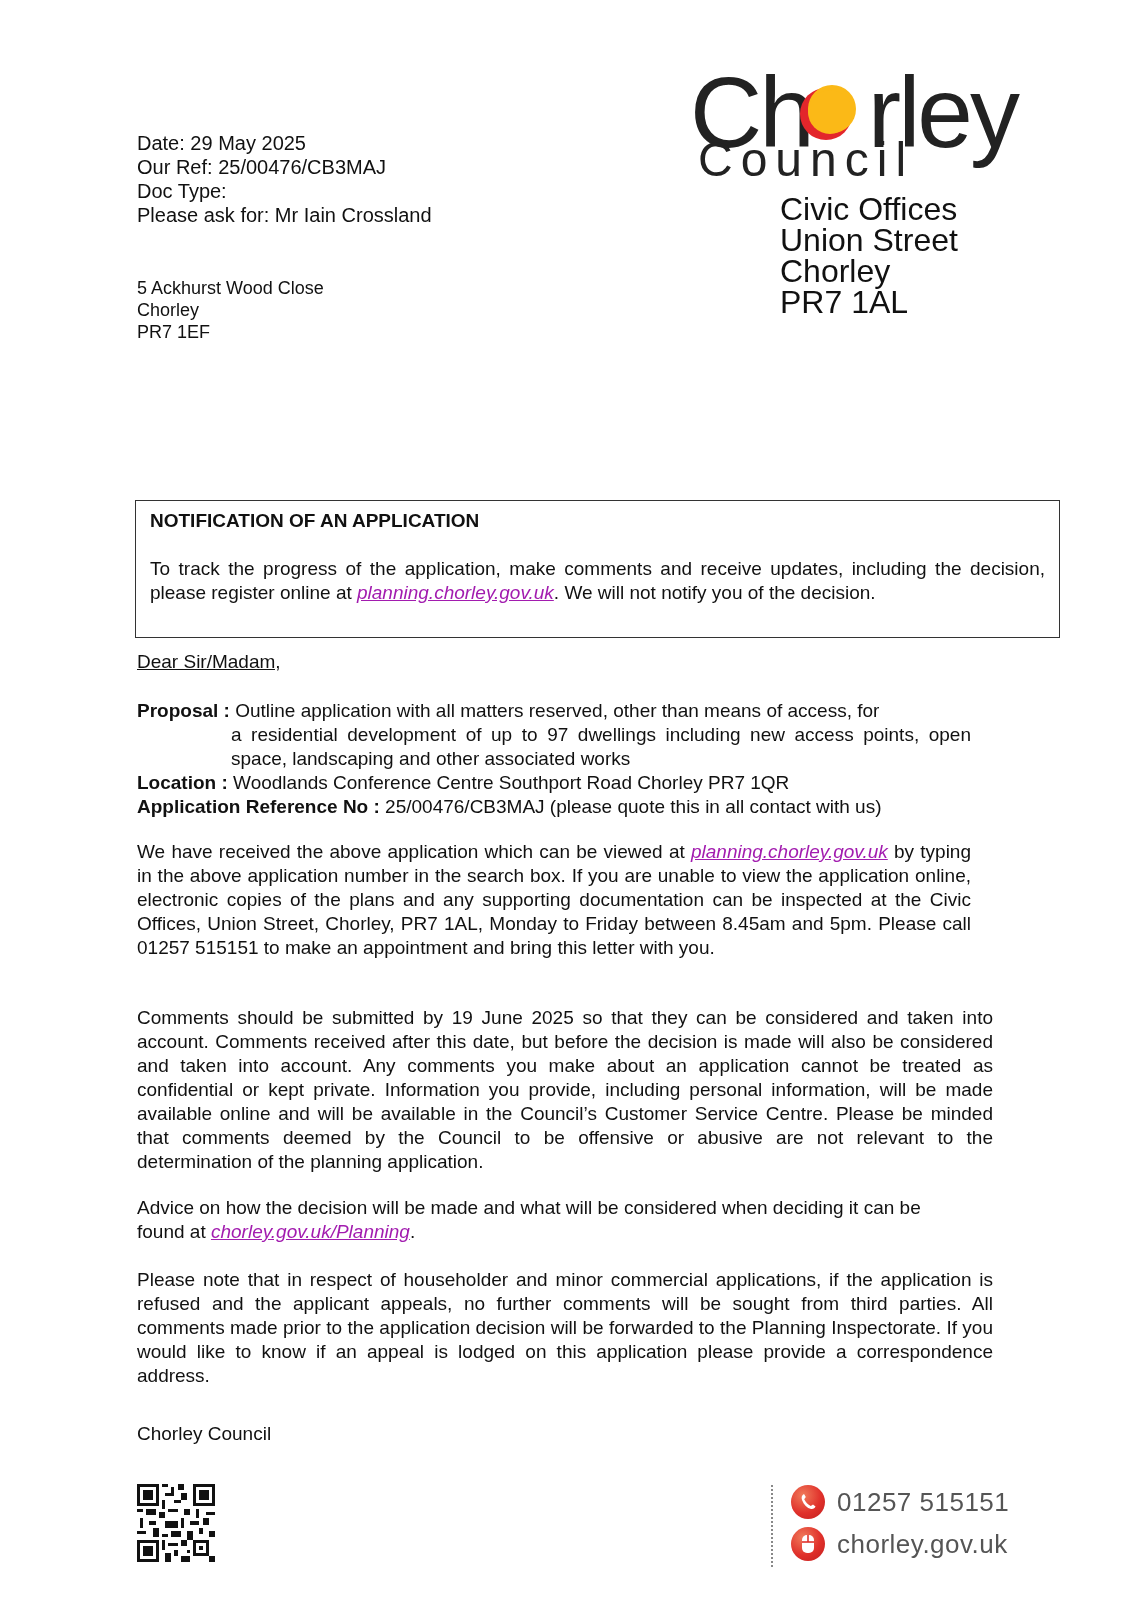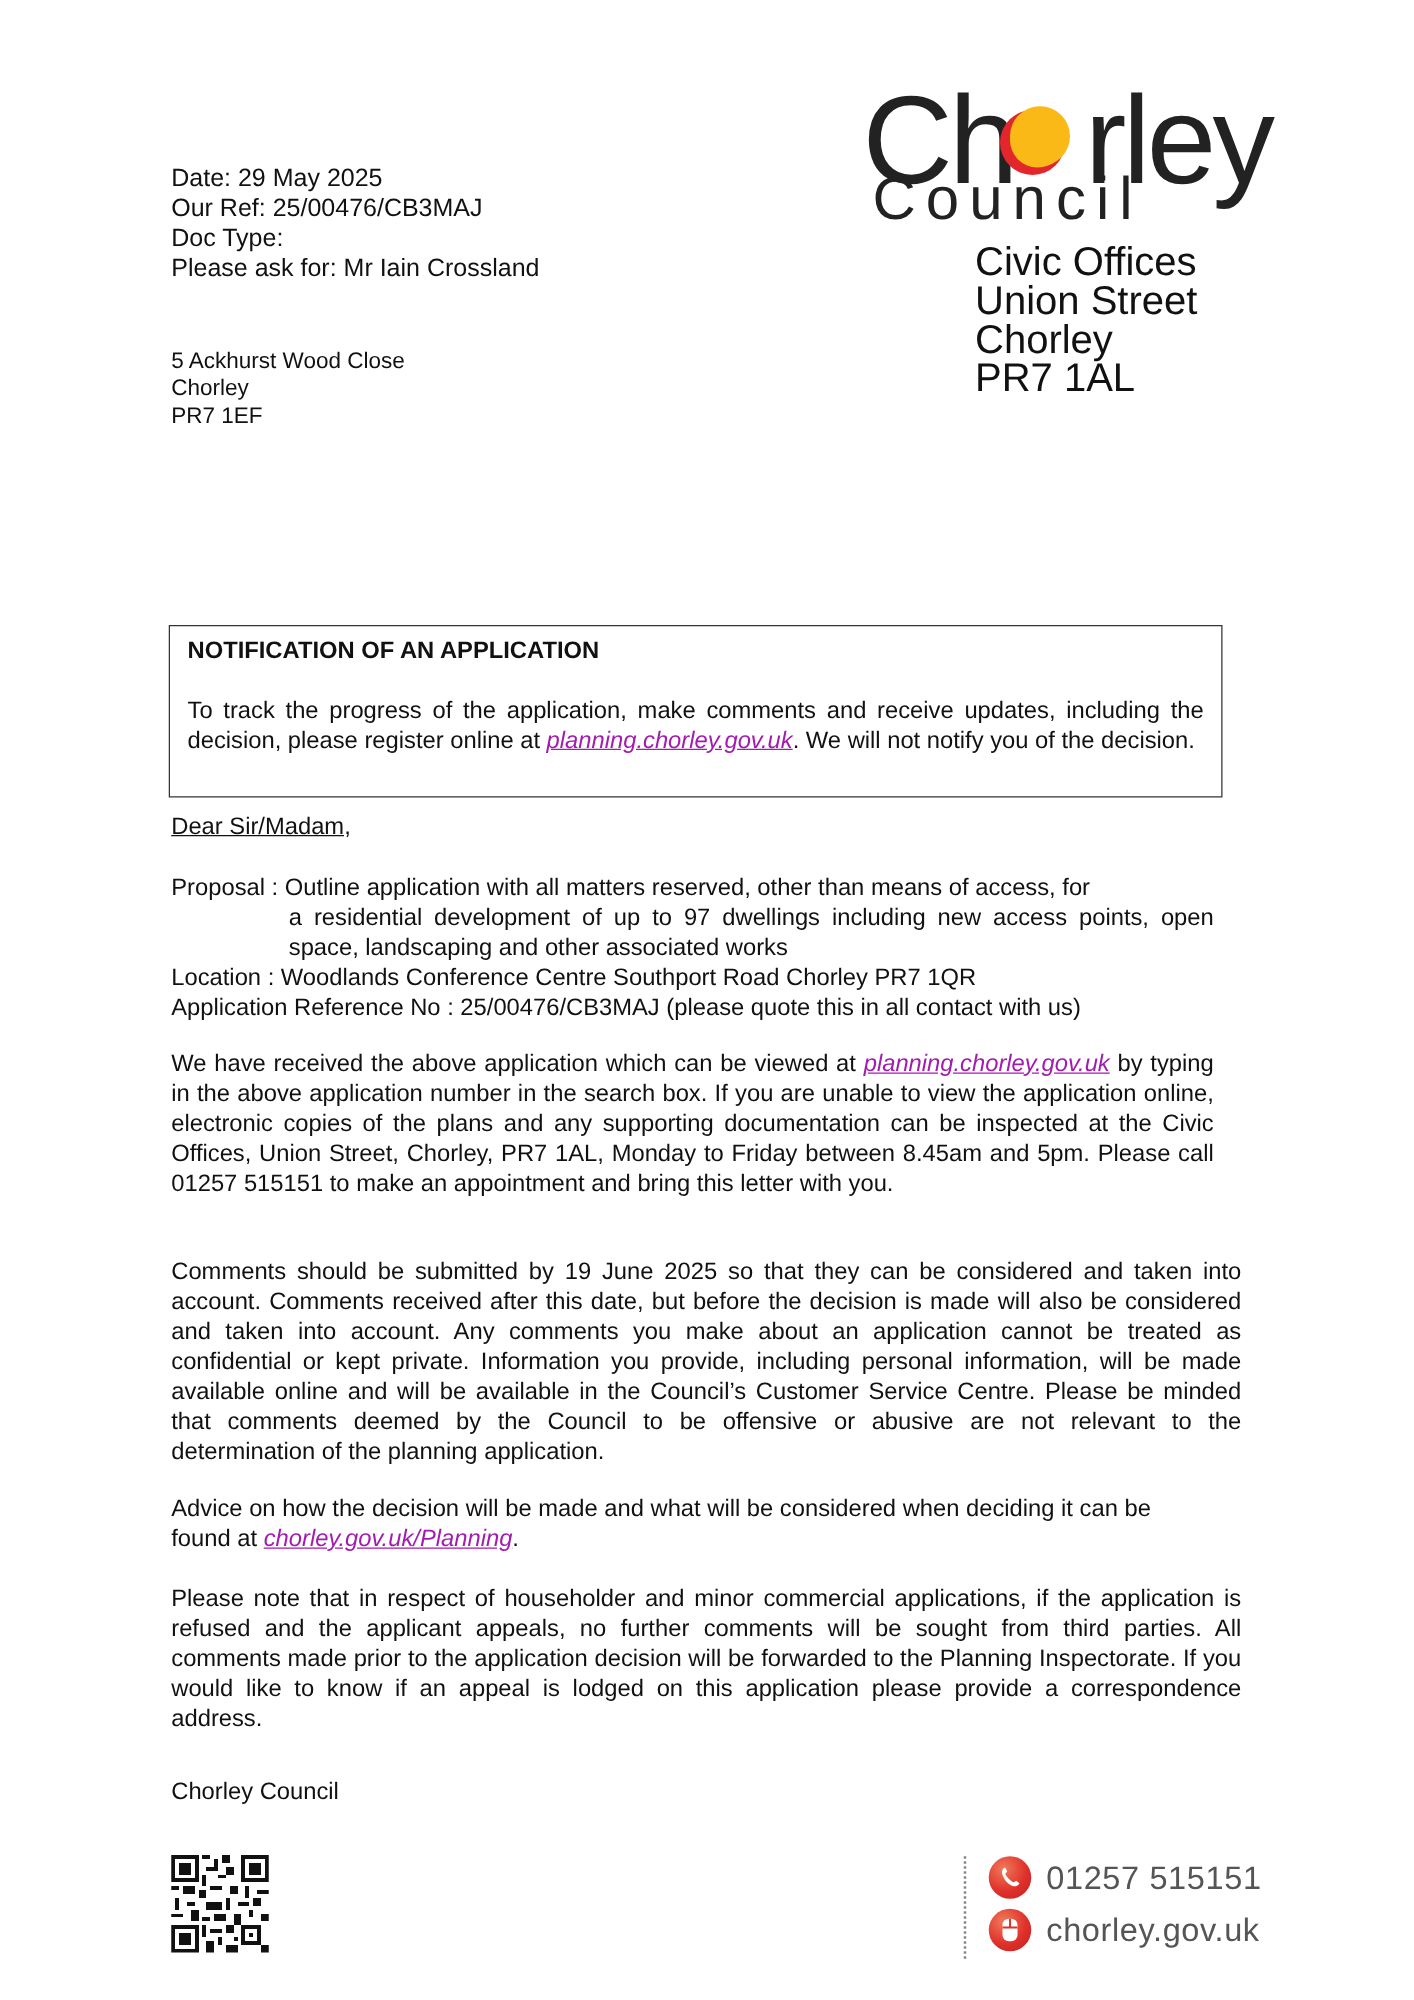--- a/index.html
+++ b/index.html
@@ -27,33 +27,33 @@
   .logo-sun { position: absolute; left: 107px; top: 31px; width: 62px; height: 62px; }
   .logo-council {
     position: absolute; left: 8px; top: 86px;
     font-size: 48px; letter-spacing: 8px; color: #222222; line-height: 48px;
   }
 
   .office { left: 780px; top: 194px; font-size: 32px; line-height: 31px; }
 
   
   .notice {
-    left: 135px; top: 500px; width: 843px; height: 138px;
+    left: 135px; top: 500px; width: 925px; height: 138px;
     border: 1.5px solid #333333; box-sizing: border-box;
     padding: 8px 14px 0 14px;
   }
   .notice-title { font-weight: bold; font-size: 19px; line-height: 24px; margin: 0 0 24px 0; }
   .notice-body { font-size: 19px; line-height: 24px; text-align: justify; margin: 0; }
 
   .body-text { font-size: 19px; line-height: 24px; }
   .para { left: 137px; width: 856px; text-align: justify; margin: 0; }
   .salutation { left: 137px; top: 650px; text-decoration: underline; }
 
   .details { left: 137px; top: 699px; width: 834px; }
-  .detail-label { font-weight: normal; white-space: nowrap; margin-top: 18px; }
+  .detail-label { font-weight: bold; white-space: nowrap; margin-top: 18px; }
   .proposal-text { text-align: justify; }
   .proposal-cont { padding-left: 94px; text-align: justify; }
 
   .signoff { left: 137px; top: 1423px; font-size: 19px; }
 
   
   .qr { left: 137px; top: 1484px; width: 78px; height: 78px; }
 
   
   .contact { left: 771px; top: 1485px; }

